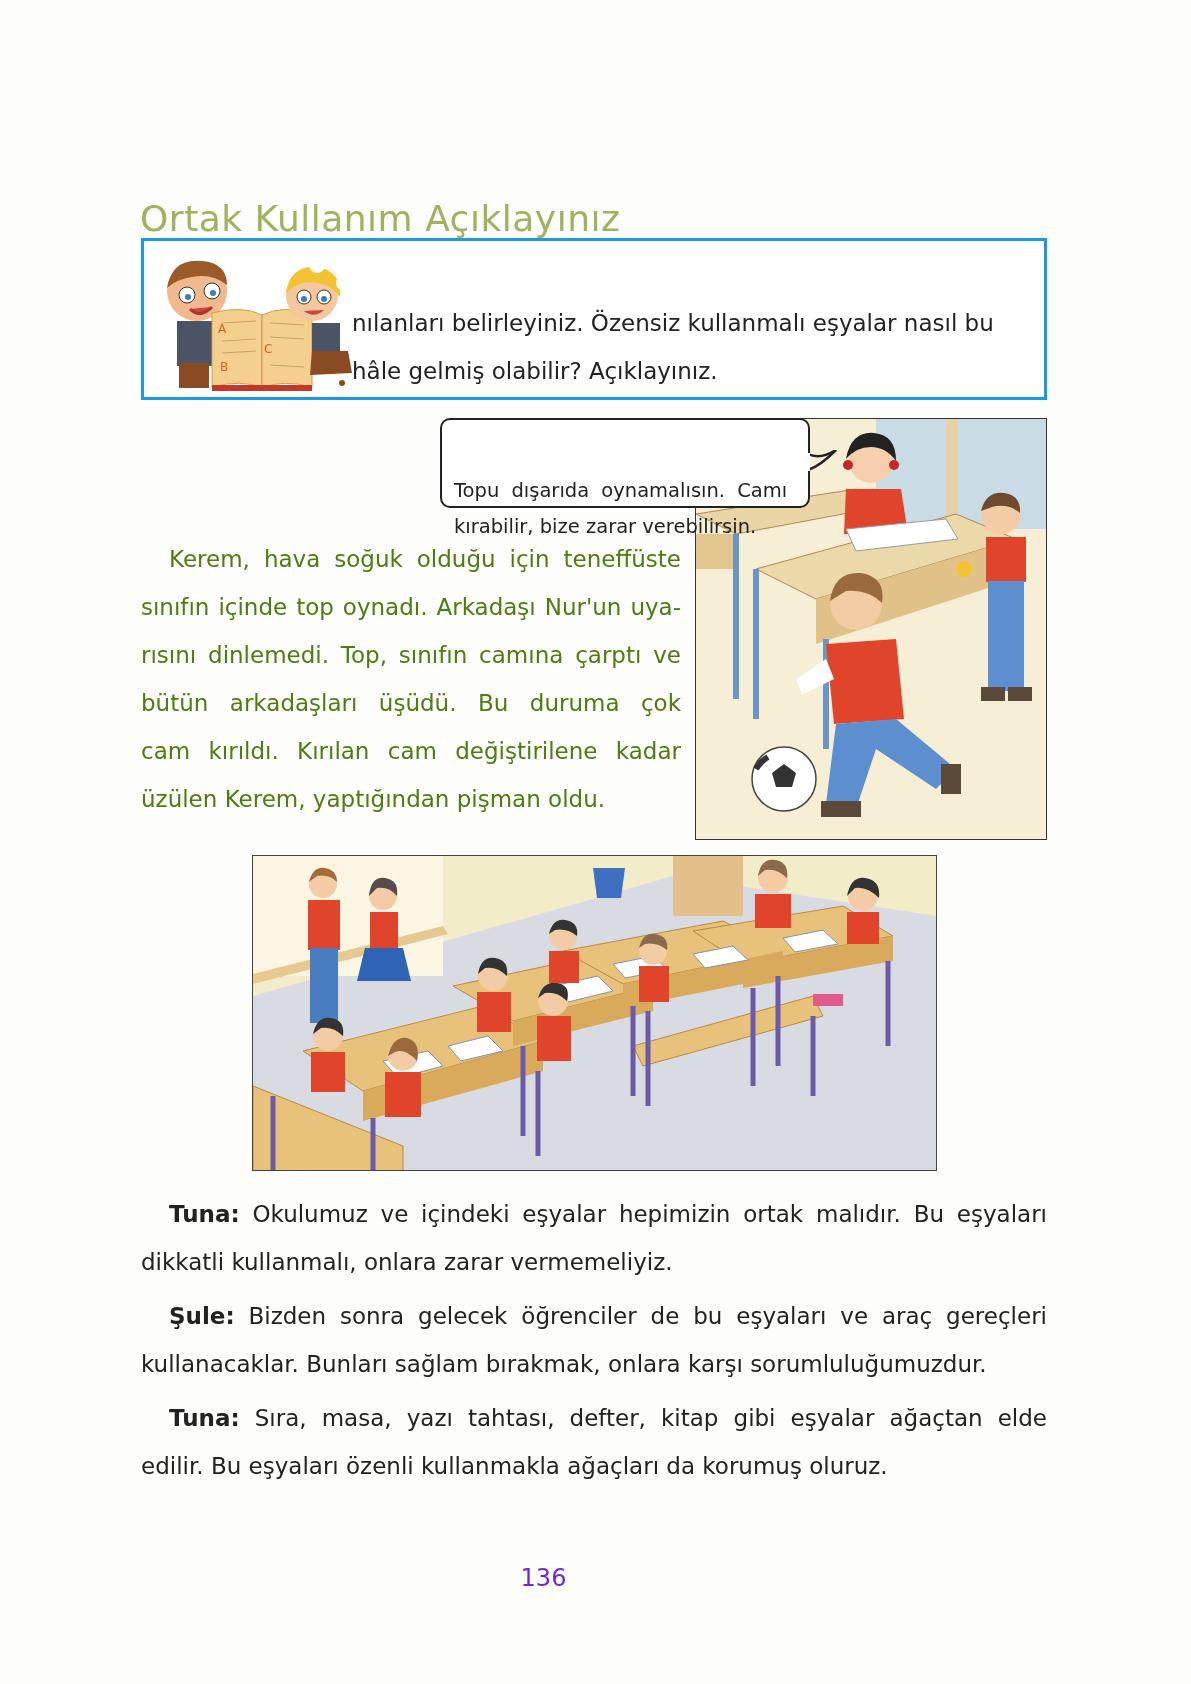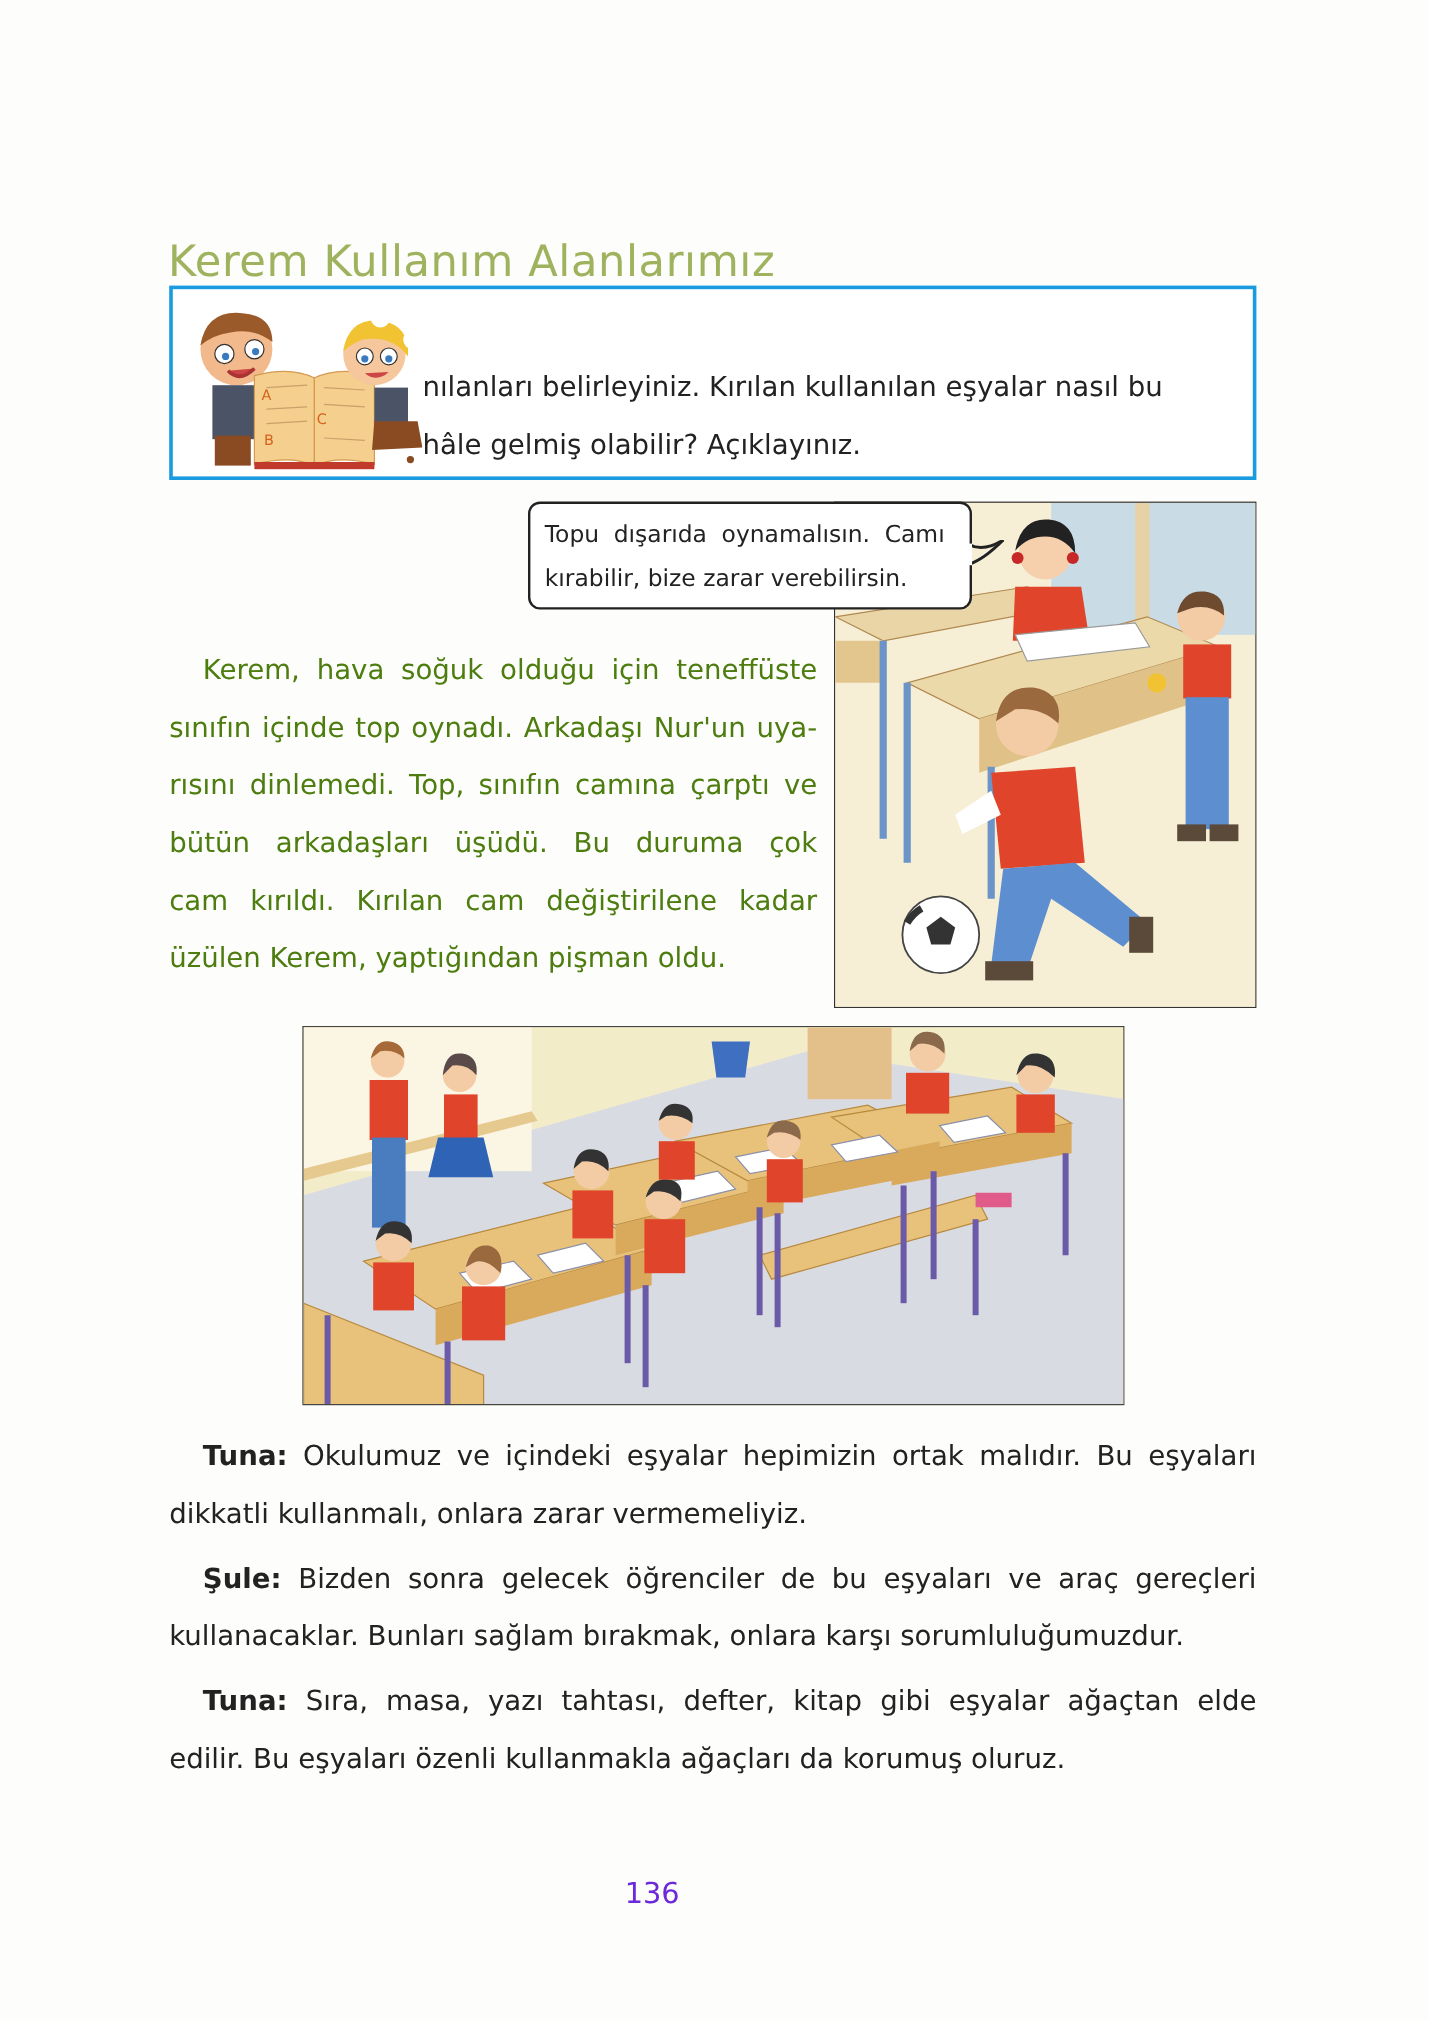--- a/index.html
+++ b/index.html
@@ -50,21 +50,21 @@
   .dialog .speaker { font-weight:bold; }
   .dialog .indent { display:inline-block; width:28px; }
   .line-justify { text-align-last:justify; display:block; }
   .page-number {
     position:absolute; left:0; width:1087px; top:1564px; text-align:center; font-size:24px; color:#6d28d9;
   }
 </style>
 </head>
 <body>
 
-<h1 class="title">Kerem Kullanım Alanlarımız</h1>
+<h1 class="title">Ortak Kullanım Açıklayınız</h1>
 
 <div class="task-box">
   <div class="kids-illus">
     <svg width="200" height="140" viewBox="0 0 200 140">
 
       <circle cx="45" cy="38" r="30" fill="#f2b98c"></circle>
       <path d="M15 35 Q20 5 50 8 Q75 10 75 32 Q60 20 40 24 Q25 26 15 35Z" fill="#9a5a2a"></path>
       <circle cx="35" cy="42" r="8" fill="#fff" stroke="#333"></circle>
         <circle cx="36" cy="44" r="3" fill="#3a7abf"></circle>
       <circle cx="60" cy="38" r="8" fill="#fff" stroke="#333"></circle>
@@ -97,27 +97,27 @@
       <circle cx="172" cy="44" r="7" fill="#fff" stroke="#333"></circle>
         <circle cx="172" cy="46" r="3" fill="#3a7abf"></circle>
       <path d="M152 58 Q162 66 172 57" fill="#c44"></path>
       <rect x="160" y="70" width="28" height="30" fill="#4b5466"></rect>
       <path d="M160 98 L196 98 L200 120 L158 122Z" fill="#8a4a22"></path>
       <circle cx="190" cy="130" r="3" fill="#8a4a22"></circle>
     </svg>
   </div>
   <div class="task-text">
     <span class="indent"></span><br>
-    <span>nılanları belirleyiniz. Kırılan kullanılan eşyalar nasıl bu</span><br>
+    <span>nılanları belirleyiniz. Özensiz kullanmalı eşyalar nasıl bu</span><br>
     <span>hâle gelmiş olabilir? Açıklayınız.</span>
   </div>
 </div>
 
 <div class="speech">
-  <div style="word-spacing:6px;">Topu dışarıda oynamalısın. Camı</div>
+  <div style="word-spacing:6px;margin-top:45px;">Topu dışarıda oynamalısın. Camı</div>
   <div>kırabilir, bize zarar verebilirsin.</div>
 </div>
 <svg class="speech-tail" width="40" height="30">
   <path d="M8 4 Q20 10 36 0" stroke="#222" stroke-width="2.5" fill="none"></path>
   <path d="M8 20 Q20 16 36 0" stroke="#222" stroke-width="2.5" fill="#fff"></path>
   <rect x="0" y="3" width="10" height="18" fill="#fff"></rect>
 </svg>
 
 <div class="ball-scene">
   <svg width="352" height="422" viewBox="0 0 352 422">

